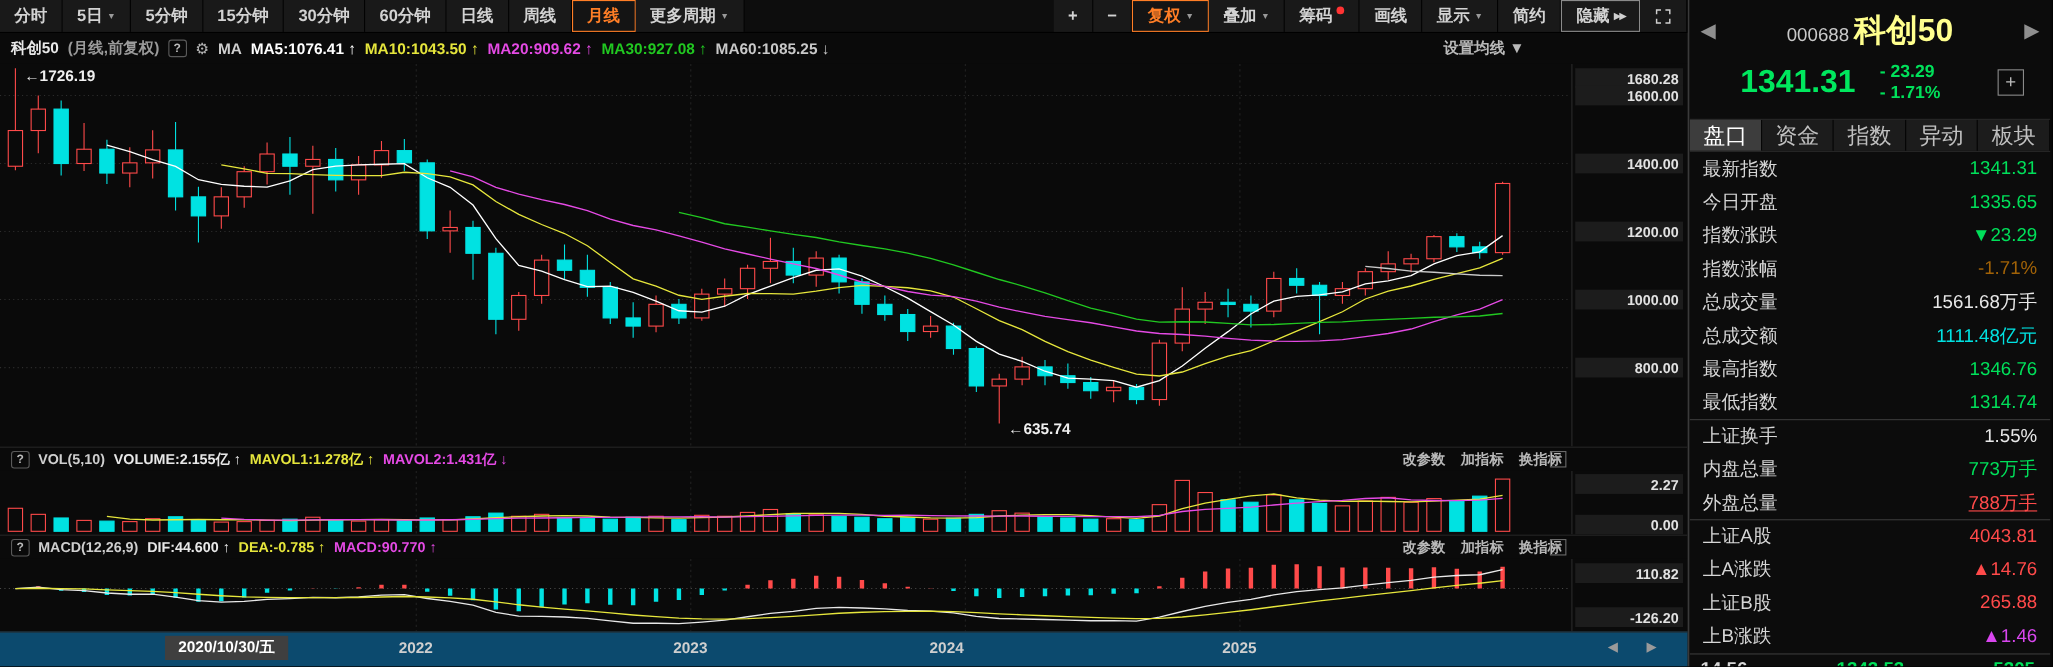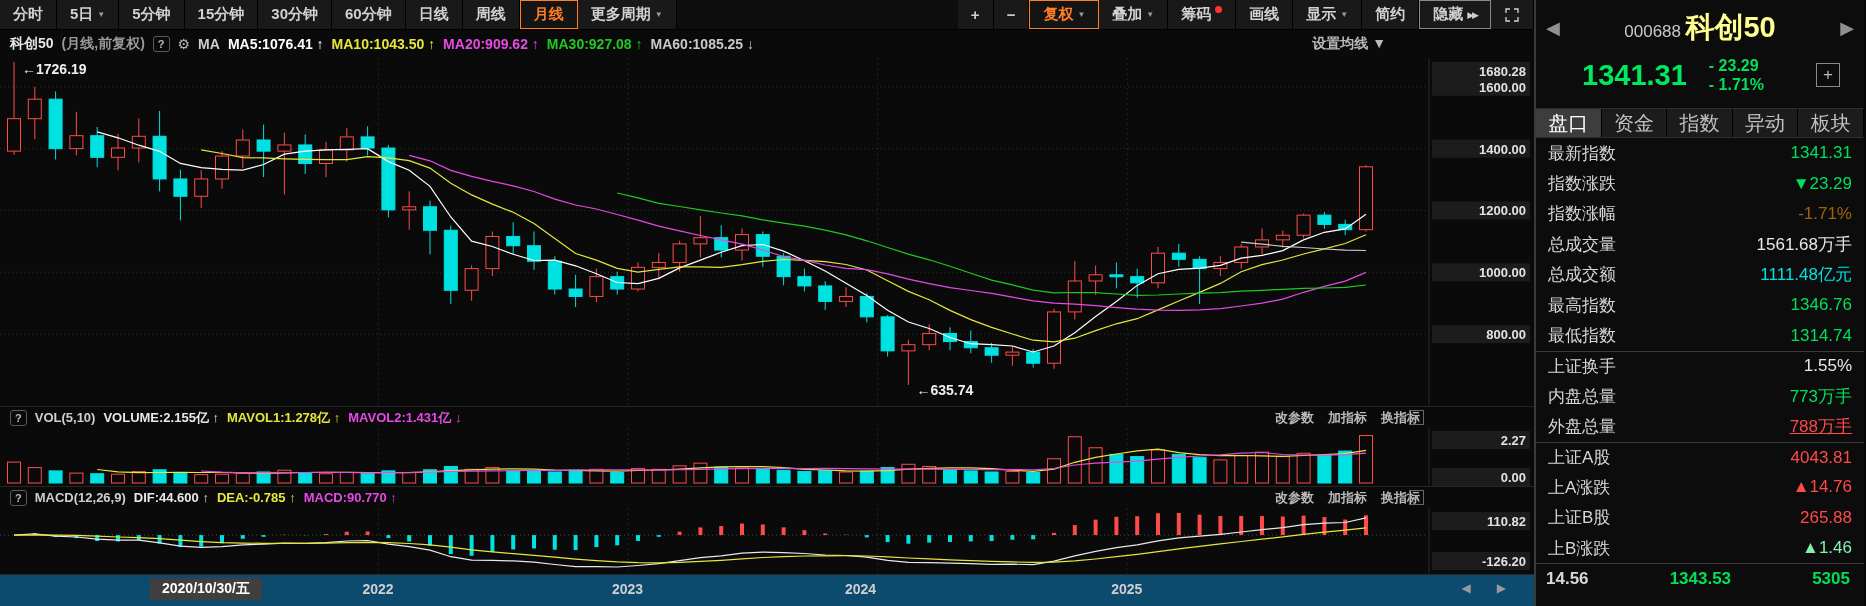--- a/index.html
+++ b/index.html
@@ -560,20 +560,24 @@
       <div class="rp-tab">异动</div>
       <div class="rp-tab">板块</div>
     </div>
 
     <div class="rp-rows">
       <div class="rp-row">
           <span class="lbl">最新指数</span>
           <span style="color: rgb(0, 224, 90);">1341.31</span>
         </div>
       <div class="rp-row">
+          <span class="lbl">今日开盘</span>
+          <span style="color: rgb(0, 224, 90);">1335.65</span>
+        </div>
+      <div class="rp-row">
           <span class="lbl">指数涨跌</span>
           <span style="color: rgb(0, 224, 90);">▼23.29</span>
         </div>
       <div class="rp-row">
           <span class="lbl">指数涨幅</span>
           <span style="color: #a16207;">-1.71%</span>
         </div>
       <div class="rp-row">
           <span class="lbl">总成交量</span>
           <span style="color: rgb(232, 232, 232);">1561.68万手</span>
@@ -609,21 +613,21 @@
       <div class="rp-row">
           <span class="lbl">上A涨跌</span>
           <span style="color: rgb(255, 74, 74);">▲14.76</span>
         </div>
       <div class="rp-row">
           <span class="lbl">上证B股</span>
           <span style="color: rgb(255, 74, 74);">265.88</span>
         </div>
       <div class="rp-row">
           <span class="lbl">上B涨跌</span>
-          <span style="color: #86efac; margin-left: 47px;">▲1.46</span>
+          <span style="color: #d946ef; margin-left: 47px;">▲1.46</span>
         </div>
       <div class="rp-partial">
         <span style="color: rgb(216, 216, 216);">14.56</span>
         <span style="color: rgb(0, 224, 90);">1343.53</span>
         <span style="color: rgb(0, 224, 90);">5305</span>
       </div>
     </div>
   </div>
 </div>
 

